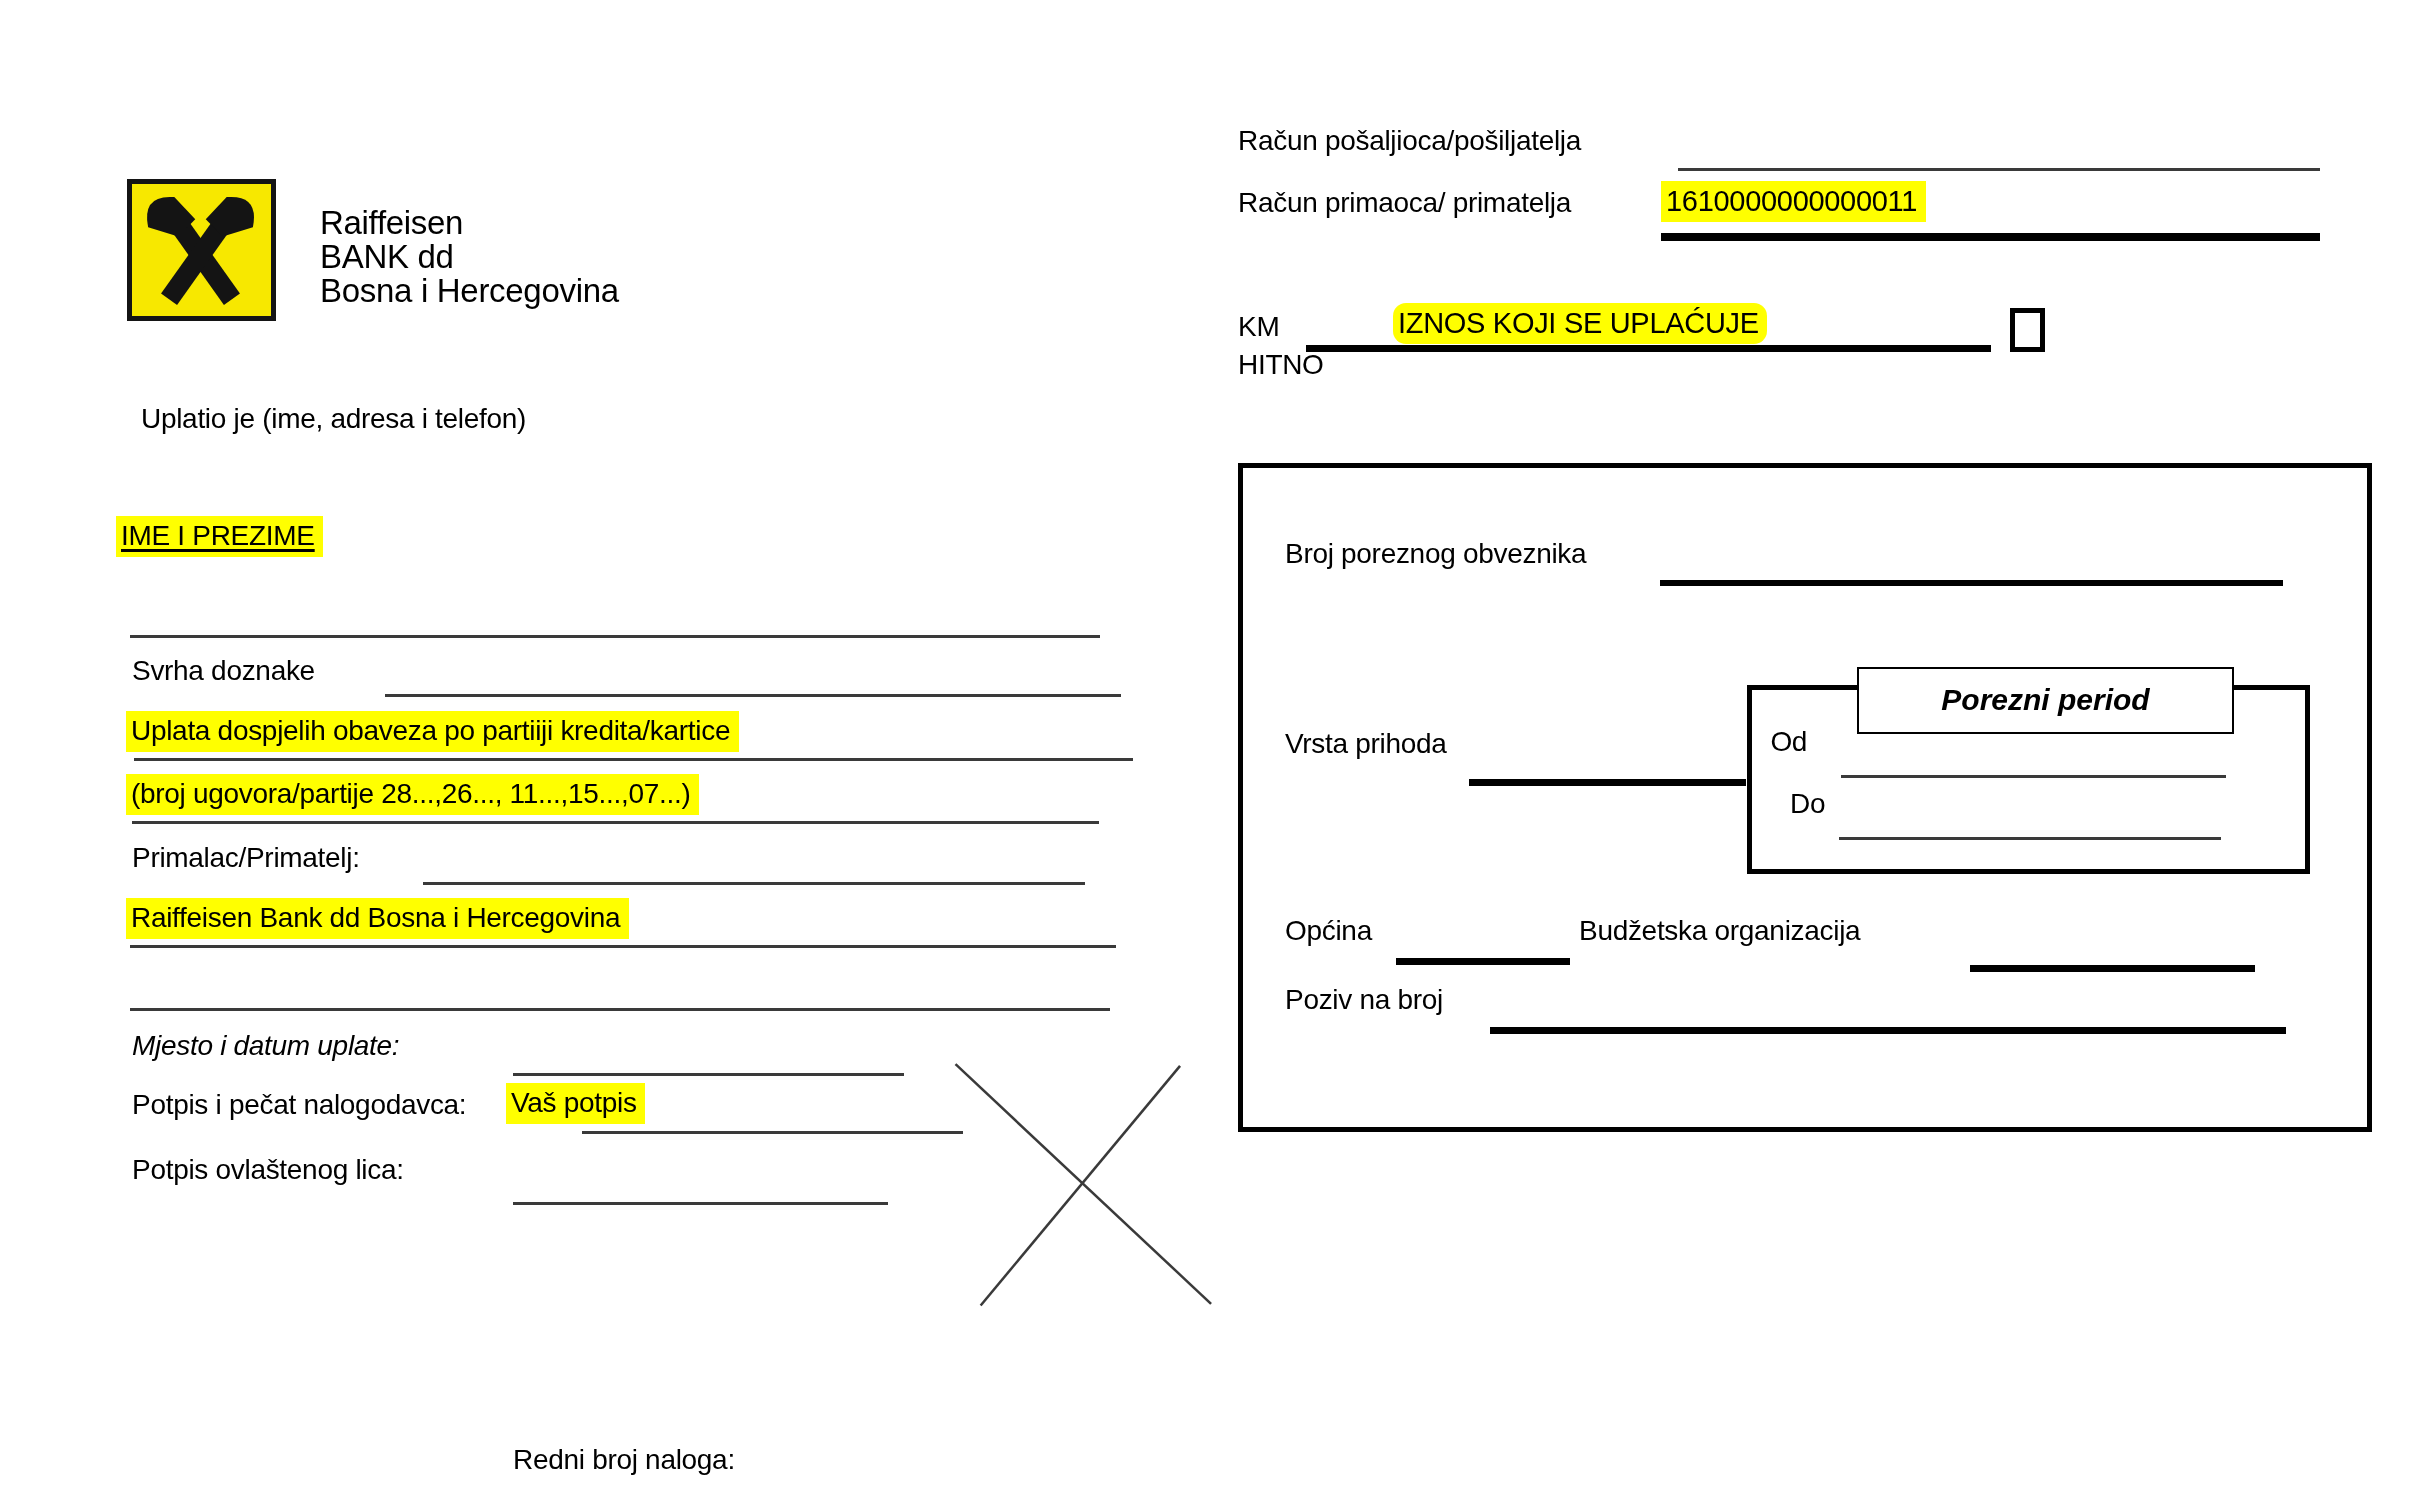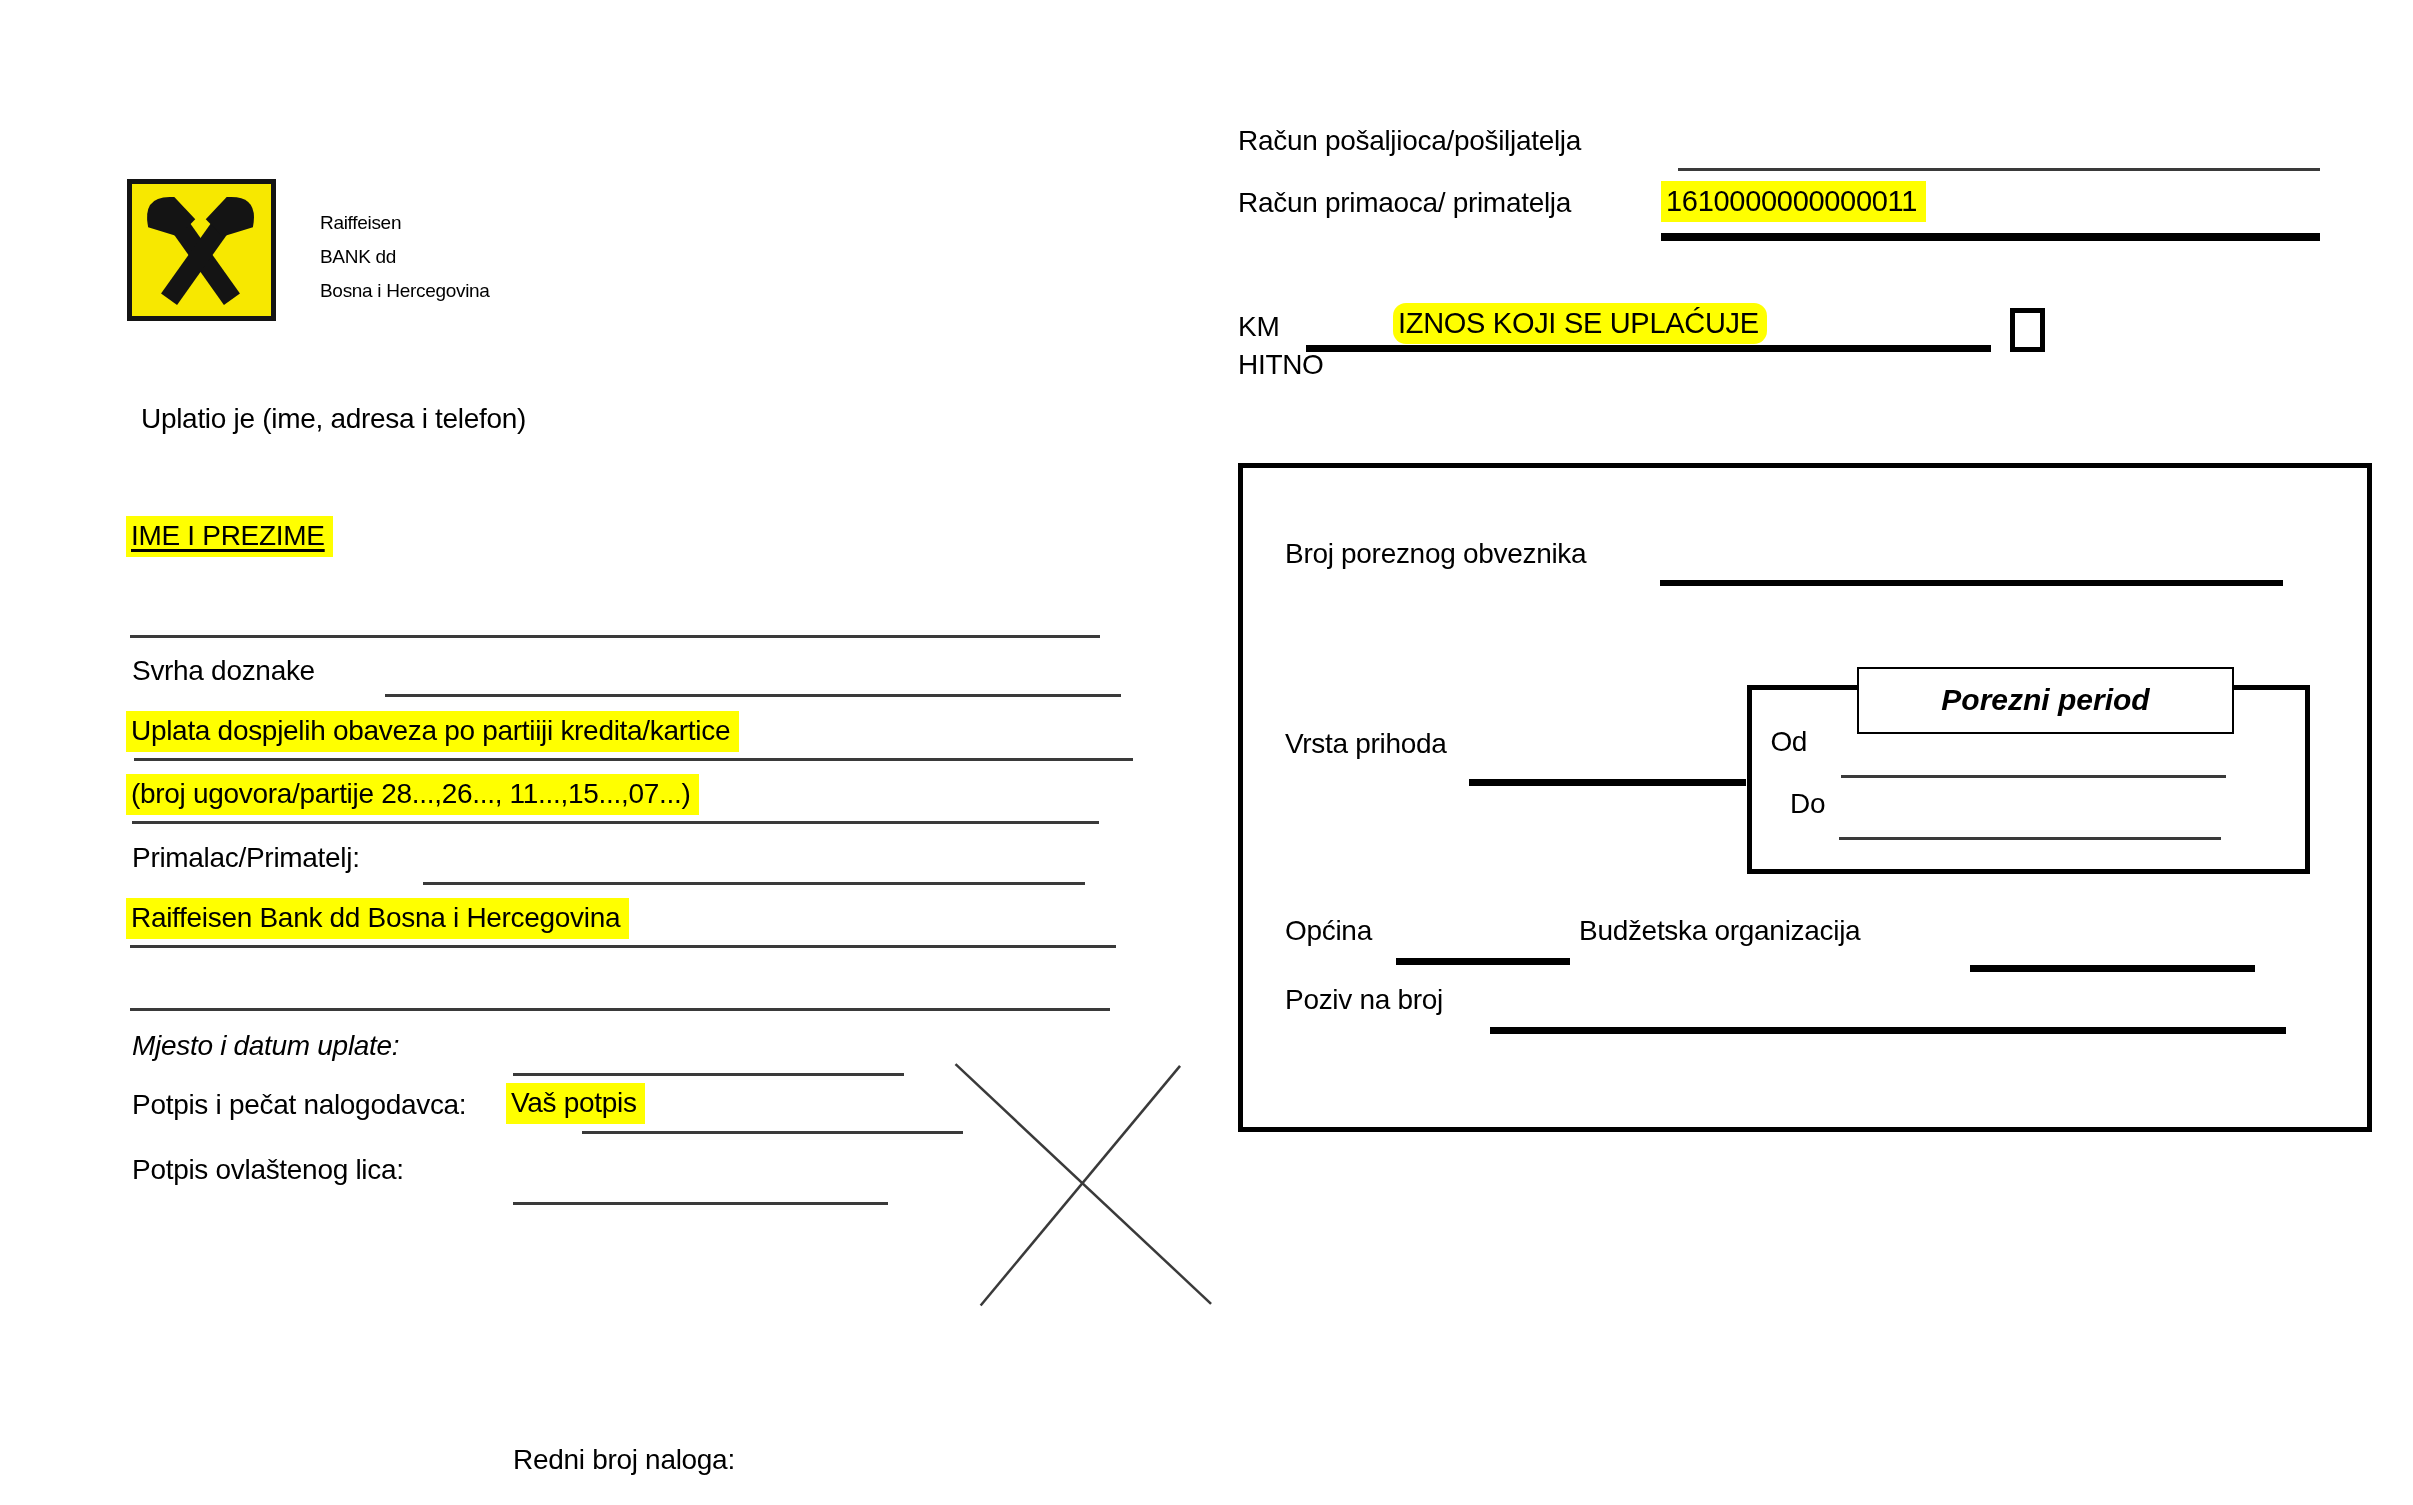--- a/index.html
+++ b/index.html
@@ -36,21 +36,21 @@
   }
   .hl-underline{text-decoration:underline;text-decoration-thickness:2.5px;text-underline-offset:4.2px;}
   .fill-line{background:var(--line-gray);height:2.5px;}
   .fill-line-thick{background:var(--ink);height:6.7px;}
   .logo-box{
     width:149px;height:142px;
     background:var(--logo-yellow);
     border:5.9px solid #141414;
   }
   .bank-name{
-    font-size:19px;line-height:34px;letter-spacing:-0.3px;
+    font-size:33px;line-height:34px;letter-spacing:-0.3px;
   }
   .checkbox{
     width:35px;height:44px;
     border:5px solid var(--ink);
     background:#ffffff;
   }
   .big-box{
     border:5px solid var(--ink);
     background:transparent;
   }
@@ -101,21 +101,21 @@
     </span>
   </div>
   <div class="abs bank-name" style="left:320px;top:206px;">
     <div>Raiffeisen</div>
     <div>BANK dd</div>
     <div>Bosna i Hercegovina</div>
   </div>
 
   <div class="abs lbl" style="left:141px;top:402px;">Uplatio je (ime, adresa i telefon)</div>
 
-  <div class="abs" style="left:126px;top:516px;">
+  <div class="abs" style="left:116px;top:516px;">
     <span class="lbl hl hl-underline">IME I PREZIME</span>
   </div>
 
 
   <div class="abs fill-line" style="left:130px;top:635px;width:970px;"></div>
 
   <div class="abs lbl" style="left:132px;top:654px;">Svrha doznake</div>
   <div class="abs fill-line" style="left:385px;top:694px;width:736px;"></div>
 
   <div class="abs" style="left:126px;top:711px;">

